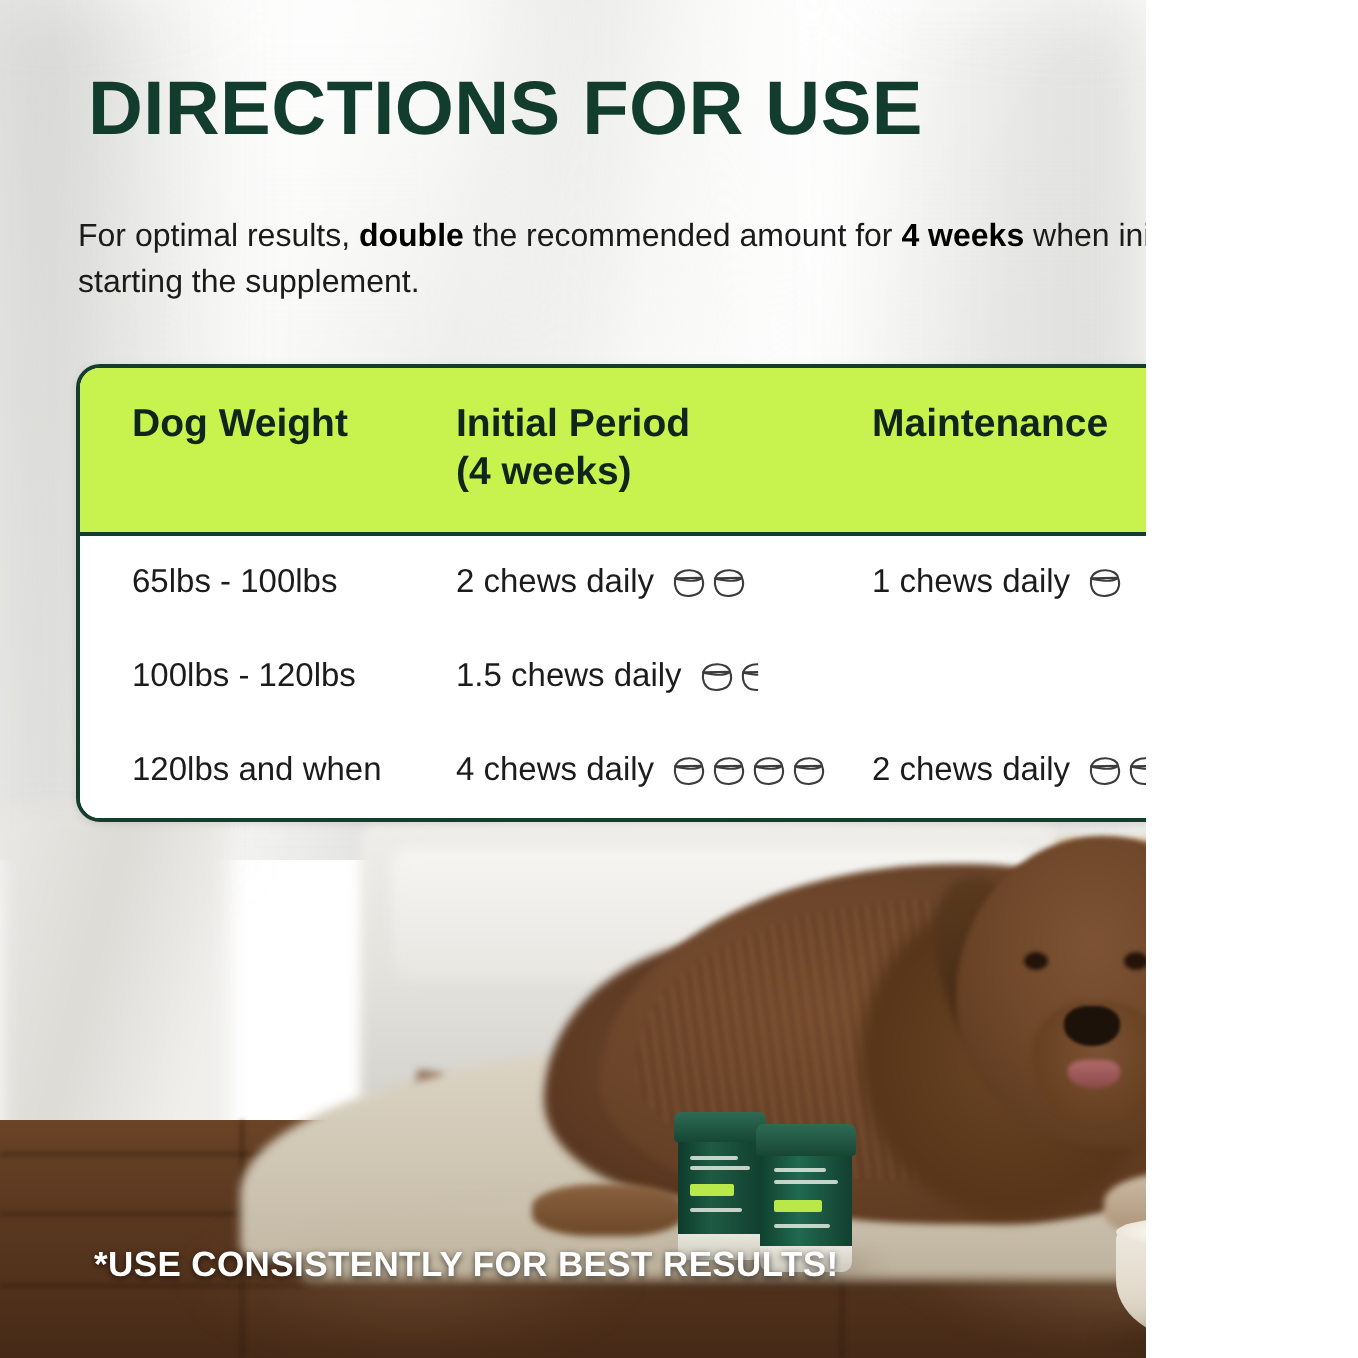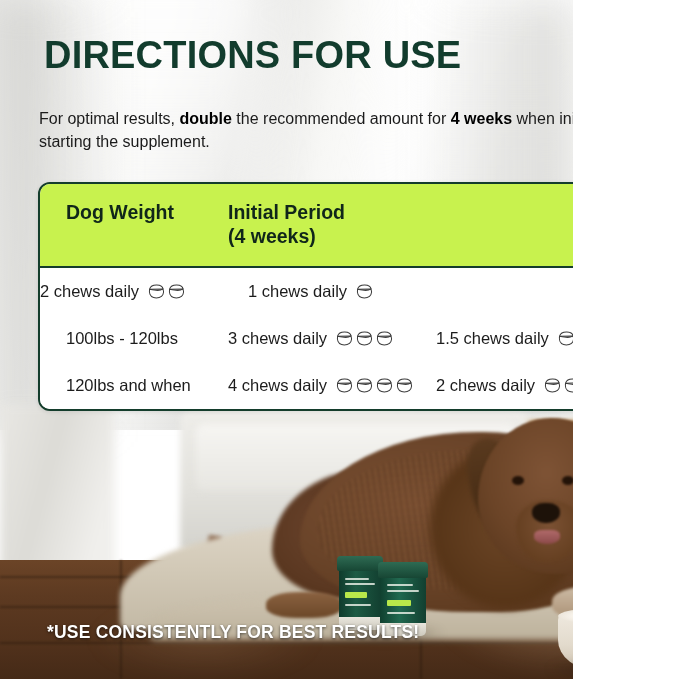--- a/index.html
+++ b/index.html
@@ -531,24 +531,26 @@
     </div>
 
     <div class="dose-card">
       <div class="dose-head">
         <div class="cell c1">Dog Weight</div>
         <div class="cell c2">
           <div>Initial Period</div>
           <div>(4 weeks)</div>
         </div>
         <div class="cell c3">
+          <div>Maintenance</div>
         </div>
       </div>
       <div id="rows-host">
           <div class="dose-row">
+            <div class="cell c1">65lbs - 100lbs</div>
             <div class="cell c2">
               <span>2 chews daily</span>
               <span class="chews">
                 <span>
                   <svg class="chew-ic" width="19" height="17" viewBox="0 0 19 17">
                     <g fill="none" stroke="#3c3c3c" stroke-width="1.05" stroke-linejoin="round">
                       <path d="M2.6 6.2 C2.0 9.6 3.0 13.6 6.6 14.6 C10.4 15.6 14.6 14.4 15.9 11.6 C16.8 9.6 16.6 7.4 16.0 5.9 Z"></path>
                       <path d="M2.6 6.2 C3.4 3.6 6.4 2.0 9.8 2.1 C13.2 2.2 15.7 3.8 16.0 5.9 C14.4 7.0 11.8 7.6 9.0 7.3 C6.2 7.0 4.0 6.6 2.6 6.2 Z"></path>
                     </g>
                   </svg>
@@ -572,49 +574,20 @@
                       <path d="M2.6 6.2 C2.0 9.6 3.0 13.6 6.6 14.6 C10.4 15.6 14.6 14.4 15.9 11.6 C16.8 9.6 16.6 7.4 16.0 5.9 Z"></path>
                       <path d="M2.6 6.2 C3.4 3.6 6.4 2.0 9.8 2.1 C13.2 2.2 15.7 3.8 16.0 5.9 C14.4 7.0 11.8 7.6 9.0 7.3 C6.2 7.0 4.0 6.6 2.6 6.2 Z"></path>
                     </g>
                   </svg>
                 </span>
               </span>
             </div>
           </div>
           <div class="dose-row">
             <div class="cell c1">100lbs - 120lbs</div>
-            <div class="cell c2">
-              <span>3 chews daily</span>
-              <span class="chews">
-                <span>
-                  <svg class="chew-ic" width="19" height="17" viewBox="0 0 19 17">
-                    <g fill="none" stroke="#3c3c3c" stroke-width="1.05" stroke-linejoin="round">
-                      <path d="M2.6 6.2 C2.0 9.6 3.0 13.6 6.6 14.6 C10.4 15.6 14.6 14.4 15.9 11.6 C16.8 9.6 16.6 7.4 16.0 5.9 Z"></path>
-                      <path d="M2.6 6.2 C3.4 3.6 6.4 2.0 9.8 2.1 C13.2 2.2 15.7 3.8 16.0 5.9 C14.4 7.0 11.8 7.6 9.0 7.3 C6.2 7.0 4.0 6.6 2.6 6.2 Z"></path>
-                    </g>
-                  </svg>
-                </span>
-                <span>
-                  <svg class="chew-ic" width="19" height="17" viewBox="0 0 19 17">
-                    <g fill="none" stroke="#3c3c3c" stroke-width="1.05" stroke-linejoin="round">
-                      <path d="M2.6 6.2 C2.0 9.6 3.0 13.6 6.6 14.6 C10.4 15.6 14.6 14.4 15.9 11.6 C16.8 9.6 16.6 7.4 16.0 5.9 Z"></path>
-                      <path d="M2.6 6.2 C3.4 3.6 6.4 2.0 9.8 2.1 C13.2 2.2 15.7 3.8 16.0 5.9 C14.4 7.0 11.8 7.6 9.0 7.3 C6.2 7.0 4.0 6.6 2.6 6.2 Z"></path>
-                    </g>
-                  </svg>
-                </span>
-                <span>
-                  <svg class="chew-ic" width="19" height="17" viewBox="0 0 19 17">
-                    <g fill="none" stroke="#3c3c3c" stroke-width="1.05" stroke-linejoin="round">
-                      <path d="M2.6 6.2 C2.0 9.6 3.0 13.6 6.6 14.6 C10.4 15.6 14.6 14.4 15.9 11.6 C16.8 9.6 16.6 7.4 16.0 5.9 Z"></path>
-                      <path d="M2.6 6.2 C3.4 3.6 6.4 2.0 9.8 2.1 C13.2 2.2 15.7 3.8 16.0 5.9 C14.4 7.0 11.8 7.6 9.0 7.3 C6.2 7.0 4.0 6.6 2.6 6.2 Z"></path>
-                    </g>
-                  </svg>
-                </span>
-              </span>
-            </div>
             <div class="cell c3">
               <span>1.5 chews daily</span>
               <span class="chews">
                 <span>
                   <svg class="chew-ic" width="19" height="17" viewBox="0 0 19 17">
                     <g fill="none" stroke="#3c3c3c" stroke-width="1.05" stroke-linejoin="round">
                       <path d="M2.6 6.2 C2.0 9.6 3.0 13.6 6.6 14.6 C10.4 15.6 14.6 14.4 15.9 11.6 C16.8 9.6 16.6 7.4 16.0 5.9 Z"></path>
                       <path d="M2.6 6.2 C3.4 3.6 6.4 2.0 9.8 2.1 C13.2 2.2 15.7 3.8 16.0 5.9 C14.4 7.0 11.8 7.6 9.0 7.3 C6.2 7.0 4.0 6.6 2.6 6.2 Z"></path>
                     </g>
                   </svg>

